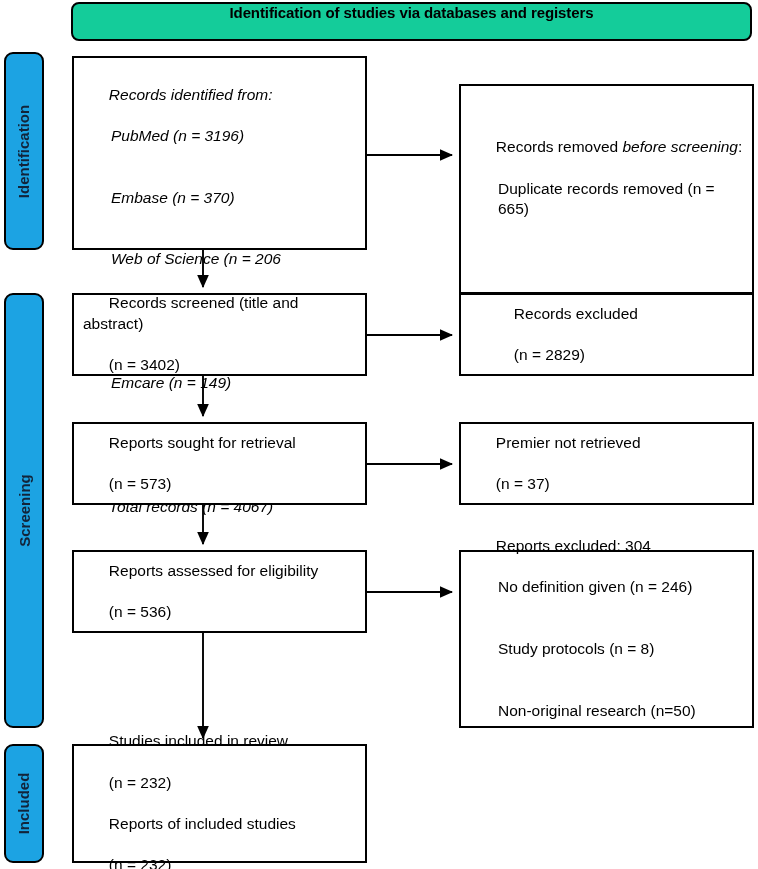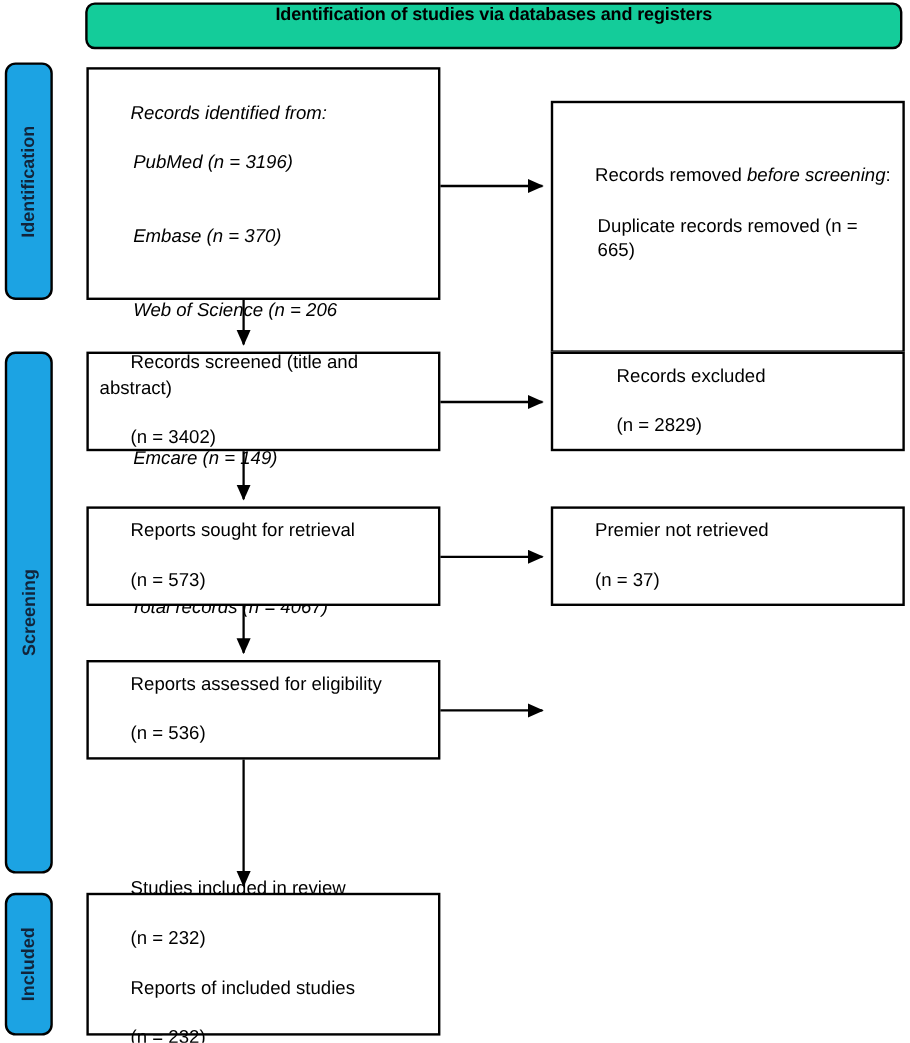--- a/index.html
+++ b/index.html
@@ -197,20 +197,28 @@
     </div>
   </div>
 
   <div class="node box col-right vcenter" id="box-notretrieved">
     <div class="box-text">
       <span>Premier not retrieved</span><br>
       <span>(n = 37)</span>
     </div>
   </div>
 
+  <div class="node box col-right vcenter" id="box-repexcluded">
+    <div class="box-text">
+      <span>Reports excluded: 304</span>
+      <span class="hang">No definition given (n = 246)</span>
+      <span class="hang">Study protocols (n = 8)</span>
+      <span class="hang">Non-original research (n=50)</span>
+    </div>
+  </div>
 
   <svg id="connectors" viewBox="0 0 758 869">
     <defs>
       <marker id="arrowhead" markerWidth="7" markerHeight="7" refX="6.4" refY="3.1" orient="auto" markerUnits="strokeWidth">
         <path d="M0,0 L7,3.1 L0,6.2 z" fill="#000000"></path>
       </marker>
     </defs>
     <g stroke="#000000" stroke-width="1.9" fill="none" marker-end="url(#arrowhead)">
 
       <line x1="367" y1="155" x2="452" y2="155"></line>

